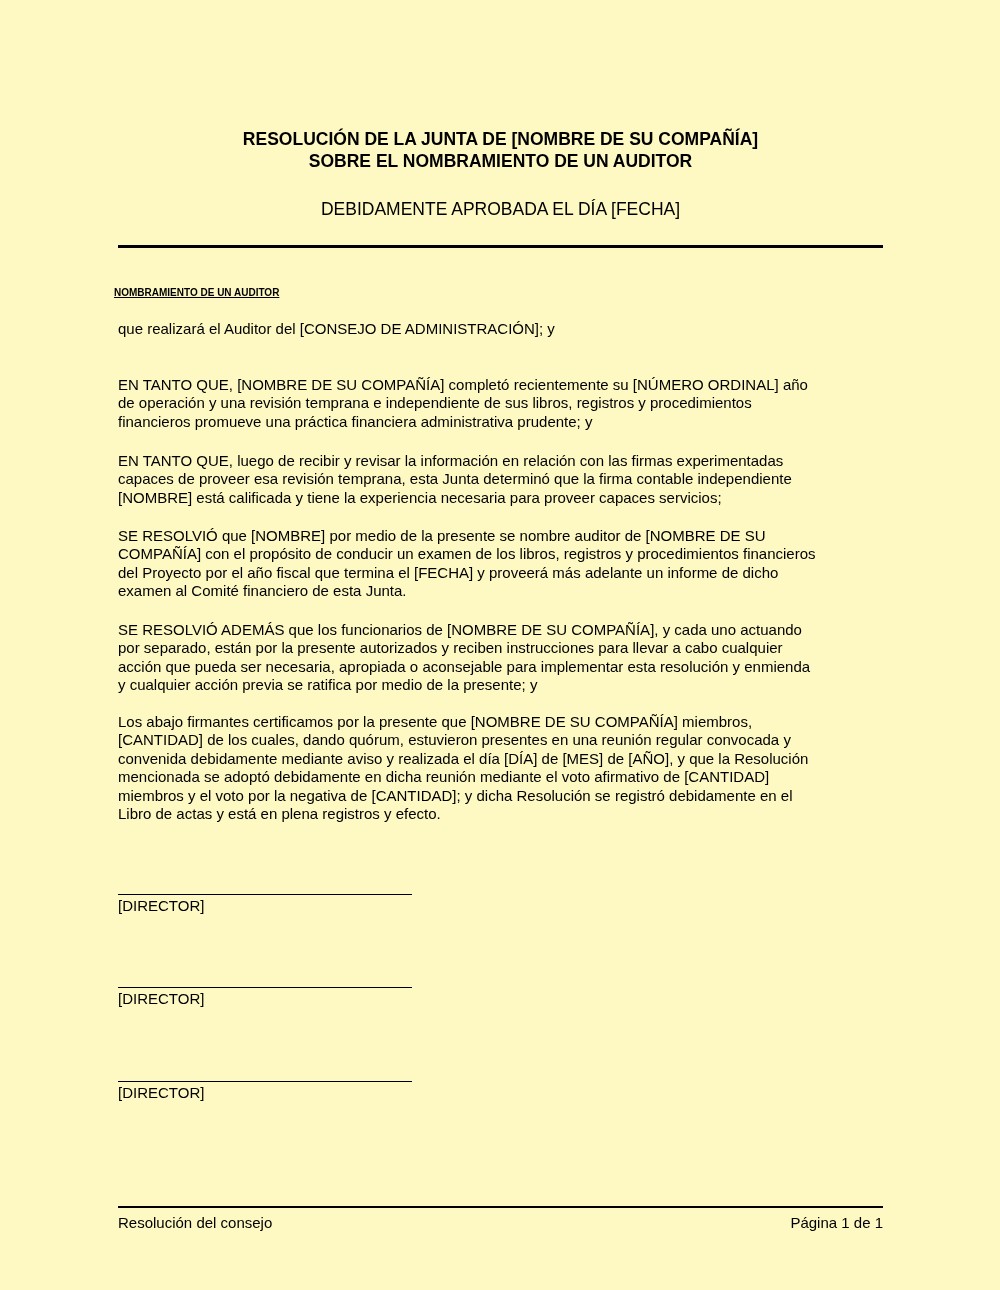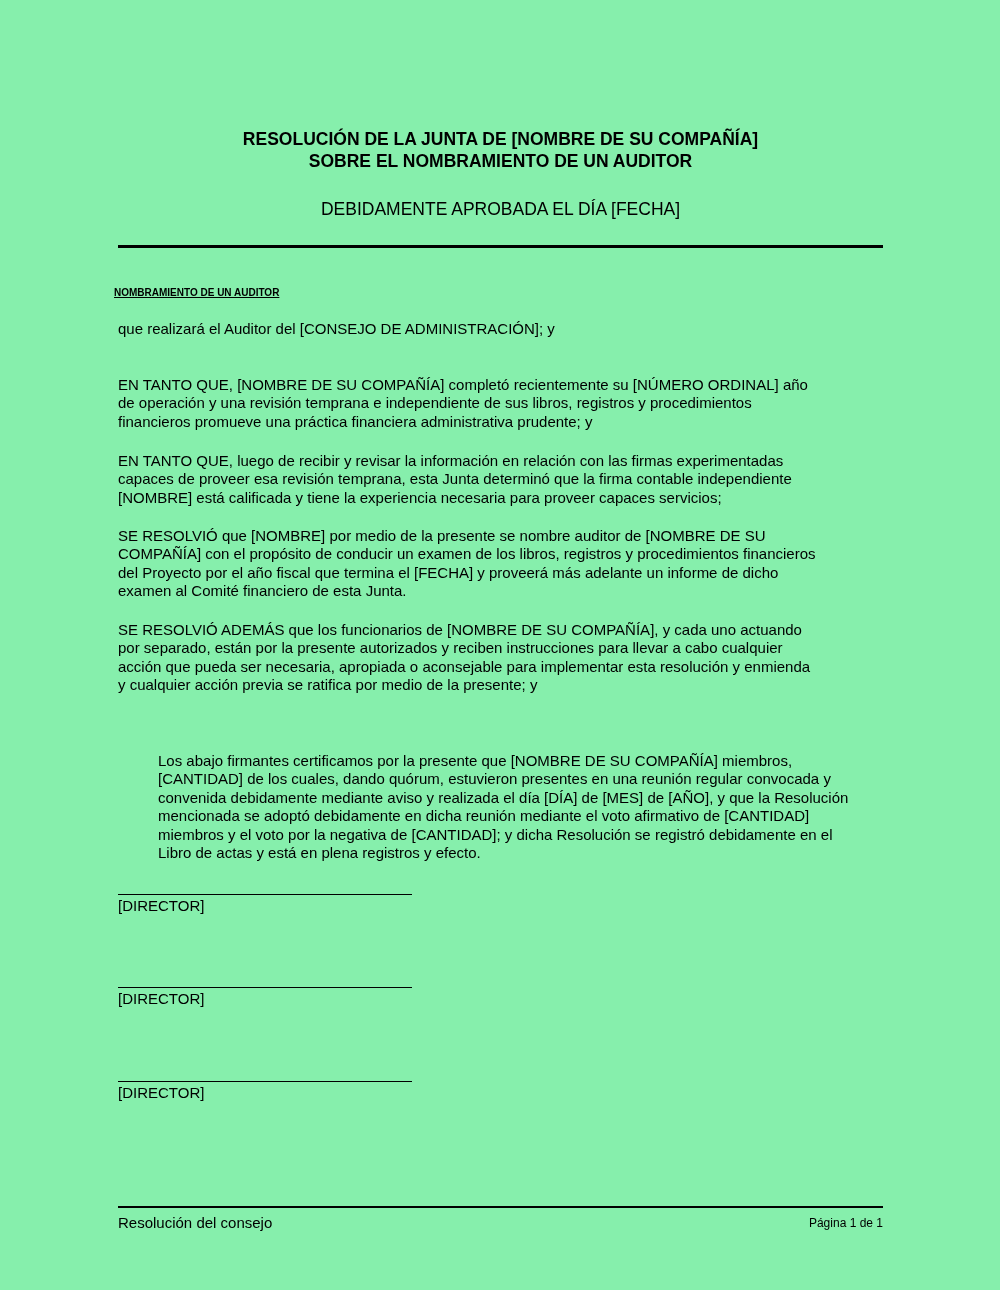--- a/index.html
+++ b/index.html
@@ -12,21 +12,21 @@
     height: 1290px;
     position: relative;
     font-family: "Liberation Sans", sans-serif;
     color: #000000;
     overflow: hidden;
   }
   .page {
     position: absolute;
     left: 0; top: 0;
     width: 1000px; height: 1290px;
-    background: #86efac;
+    background: #fef9c3;
   }
   .title-block {
     position: absolute;
     left: 118px;
     width: 765px;
     top: 128px;
     text-align: center;
     font-weight: bold;
     font-size: 17.5px;
     line-height: 22px;
@@ -99,21 +99,21 @@
     left: 118px;
     top: 1214px;
     font-size: 15px;
     line-height: 18px;
     white-space: nowrap;
   }
   .footer-right {
     position: absolute;
     right: 117px;
     top: 1214px;
-    font-size: 12px;
+    font-size: 15px;
     line-height: 18px;
     white-space: nowrap;
   }
 </style>
 </head>
 <body>
 
 <div class="page">
 
   <div class="title-block">
@@ -150,21 +150,21 @@
     <span class="ln">examen al Comité financiero de esta Junta.</span>
   </div>
 
   <div class="para" style="top:621px;">
     <span class="ln">SE RESOLVIÓ ADEMÁS que los funcionarios de  [NOMBRE DE SU COMPAÑÍA], y cada uno actuando</span>
     <span class="ln">por separado, están por la presente autorizados y reciben instrucciones para llevar a cabo cualquier</span>
     <span class="ln">acción que pueda ser necesaria, apropiada o aconsejable para implementar esta resolución y enmienda</span>
     <span class="ln">y cualquier acción previa se ratifica por medio de la presente; y</span>
   </div>
 
-  <div class="para" style="top:752px;margin-left:40px;">
+  <div class="para" style="top:713px;">
     <span class="ln">Los abajo firmantes certificamos por la presente que  [NOMBRE DE SU COMPAÑÍA] miembros,</span>
     <span class="ln">[CANTIDAD] de los cuales, dando quórum, estuvieron presentes en una reunión regular convocada y</span>
     <span class="ln">convenida debidamente mediante aviso y realizada el día [DÍA] de [MES] de [AÑO], y que la Resolución</span>
     <span class="ln">mencionada se adoptó debidamente en dicha reunión mediante el voto afirmativo de [CANTIDAD]</span>
     <span class="ln">miembros y el voto por la negativa de [CANTIDAD]; y dicha Resolución se registró debidamente en el</span>
     <span class="ln">Libro de actas y está en plena registros y efecto.</span>
   </div>
 
   <div class="sig" style="top:884px;">
     <div class="sig-line"></div>

